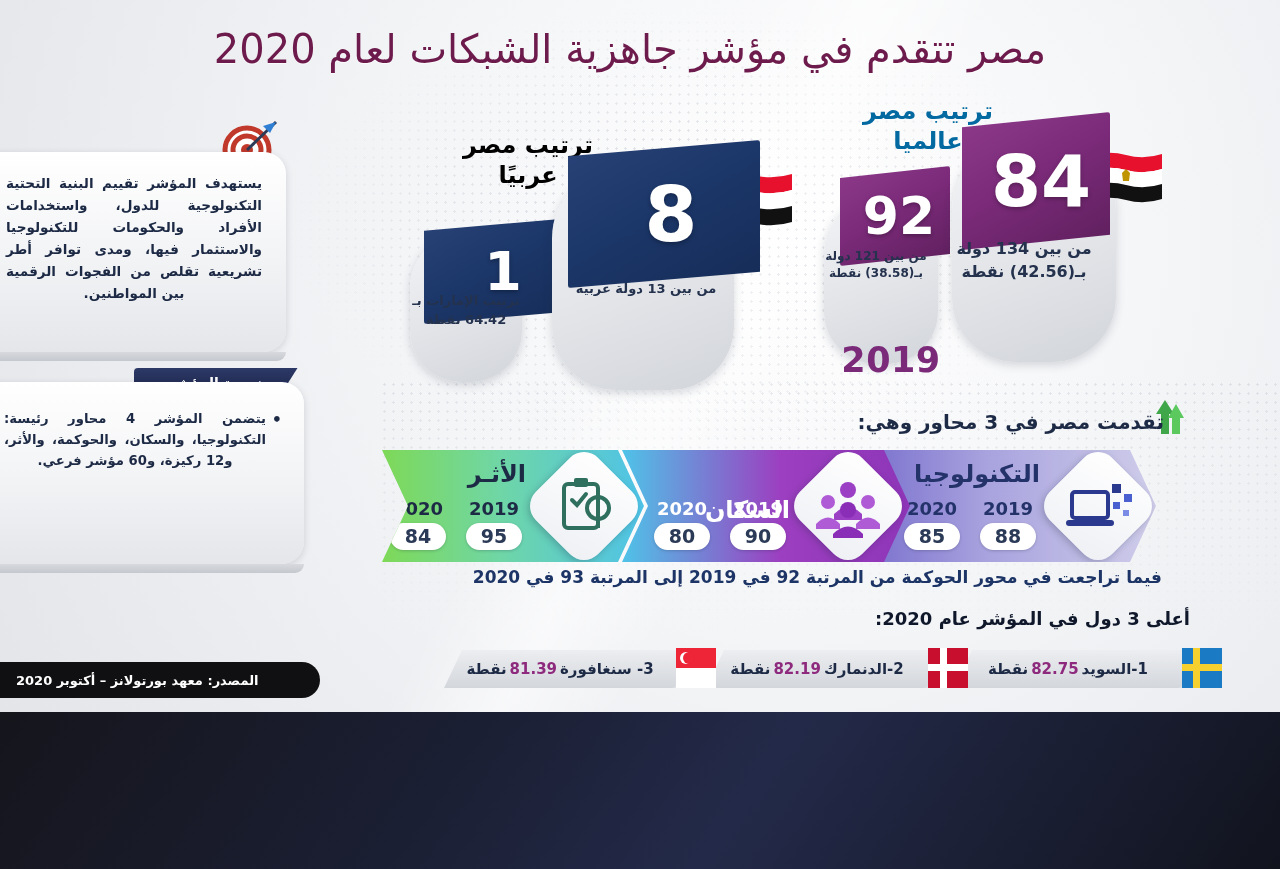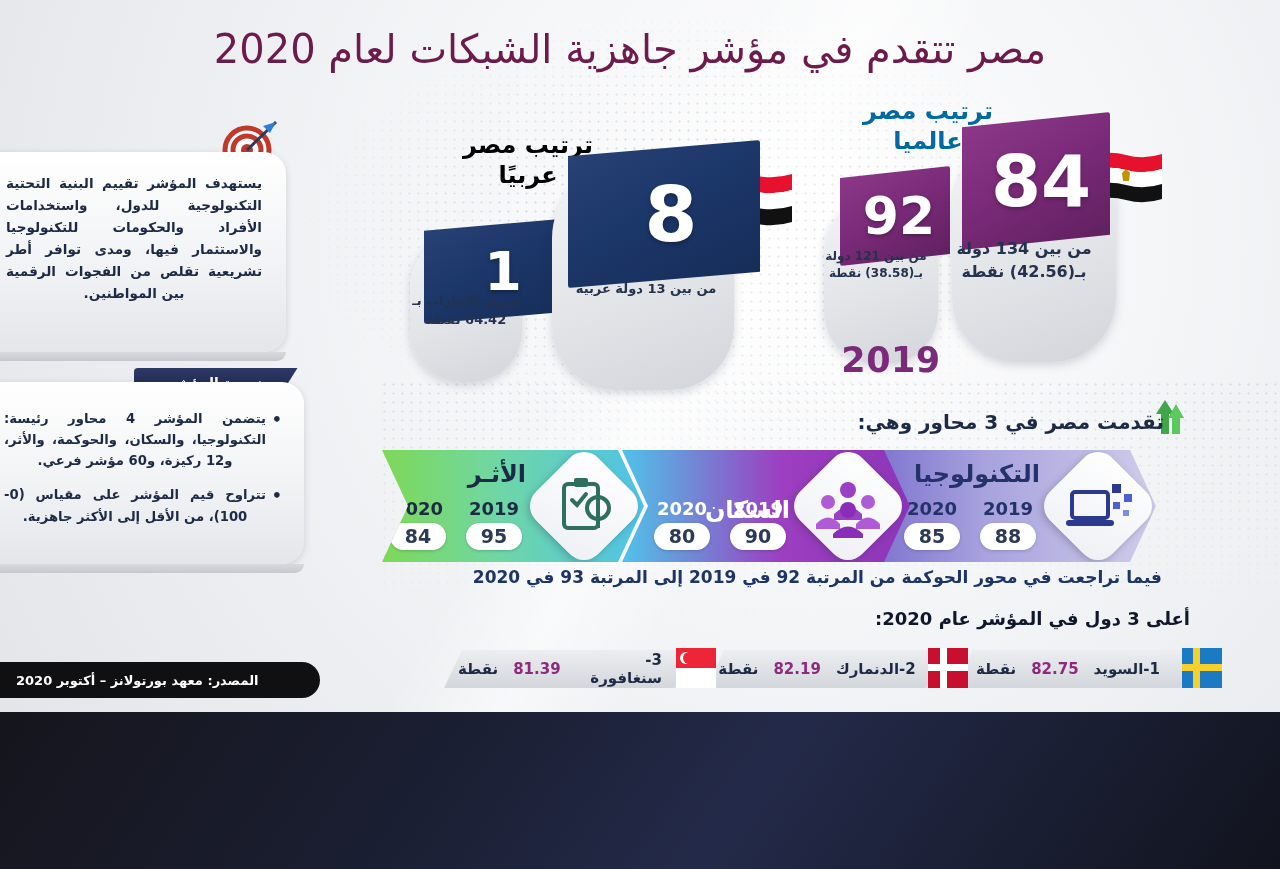--- a/index.html
+++ b/index.html
@@ -219,21 +219,21 @@
   .country {
     position: absolute; top: 650px; height: 38px;
     background: linear-gradient(180deg,#eceef1,#d3d6db);
     clip-path: polygon(18px 0, 100% 0, 100% 100%, 0 100%);
     border-radius: 0 4px 4px 0;
     box-shadow: 0 2px 5px rgba(30,40,60,.20);
     display: flex; align-items: center; justify-content: center;
     direction: rtl; font-size: 15px; font-weight: 700; color: #1d2a45;
     padding: 0 14px;
   }
-  .country .score { color: #8e2a7e; margin: 0 15px; }
+  .country .score { color: #8e2a7e; margin: 0 3px; }
   #c1 { right: 98px;  width: 228px; }
   #c2 { right: 352px; width: 222px; }
   #c3 { right: 604px; width: 232px; }
   .cflag { position: absolute; top: 648px; width: 40px; height: 40px; }
   #f1 { right: 58px; } #f2 { right: 312px; } #f3 { right: 564px; }
 
   
   .source-strip {
     position: absolute; left: -10px; top: 662px; width: 330px; height: 36px;
     background: #100f12; border-radius: 0 18px 18px 0;
@@ -271,21 +271,20 @@
   </span>
 
   <div class="panel" id="panel-objective">
     <div class="panel-text">يستهدف المؤشر تقييم البنية التحتية التكنولوجية للدول، واستخدامات الأفراد والحكومات للتكنولوجيا والاستثمار فيها، ومدى توافر أطر تشريعية تقلص من الفجوات الرقمية بين المواطنين.</div>
   </div>
 
   <div class="method-badge">منهجية المؤشر</div>
   <div class="panel" id="panel-method">
     <ul class="method-list">
       <li>يتضمن المؤشر 4 محاور رئيسة: التكنولوجيا، والسكان، والحوكمة، والأثر، و12 ركيزة، و60 مؤشر فرعي.</li>
-      <li>تتراوح قيم المؤشر على مقياس (0-100)، من الأقل إلى الأكثر جاهزية.</li>
     </ul>
   </div>
 
   <div class="hdr-label" id="hdr-arab">ترتيب مصر عربيًا</div>
 
   <div class="pill" id="pill-uae"></div>
   <span style="position:absolute;left:530px;top:240px;width:58px;height:38px;">
     <svg viewBox="0 0 58 38">
         <path d="M0 5 Q14 0 29 4 Q44 8 58 3 L58 12 Q44 17 29 13 Q14 9 0 14 Z" fill="#009b3a"></path>
     <path d="M0 14 Q14 9 29 13 Q44 17 58 12 L58 21 Q44 26 29 22 Q14 18 0 23 Z" fill="#ffffff"></path>

